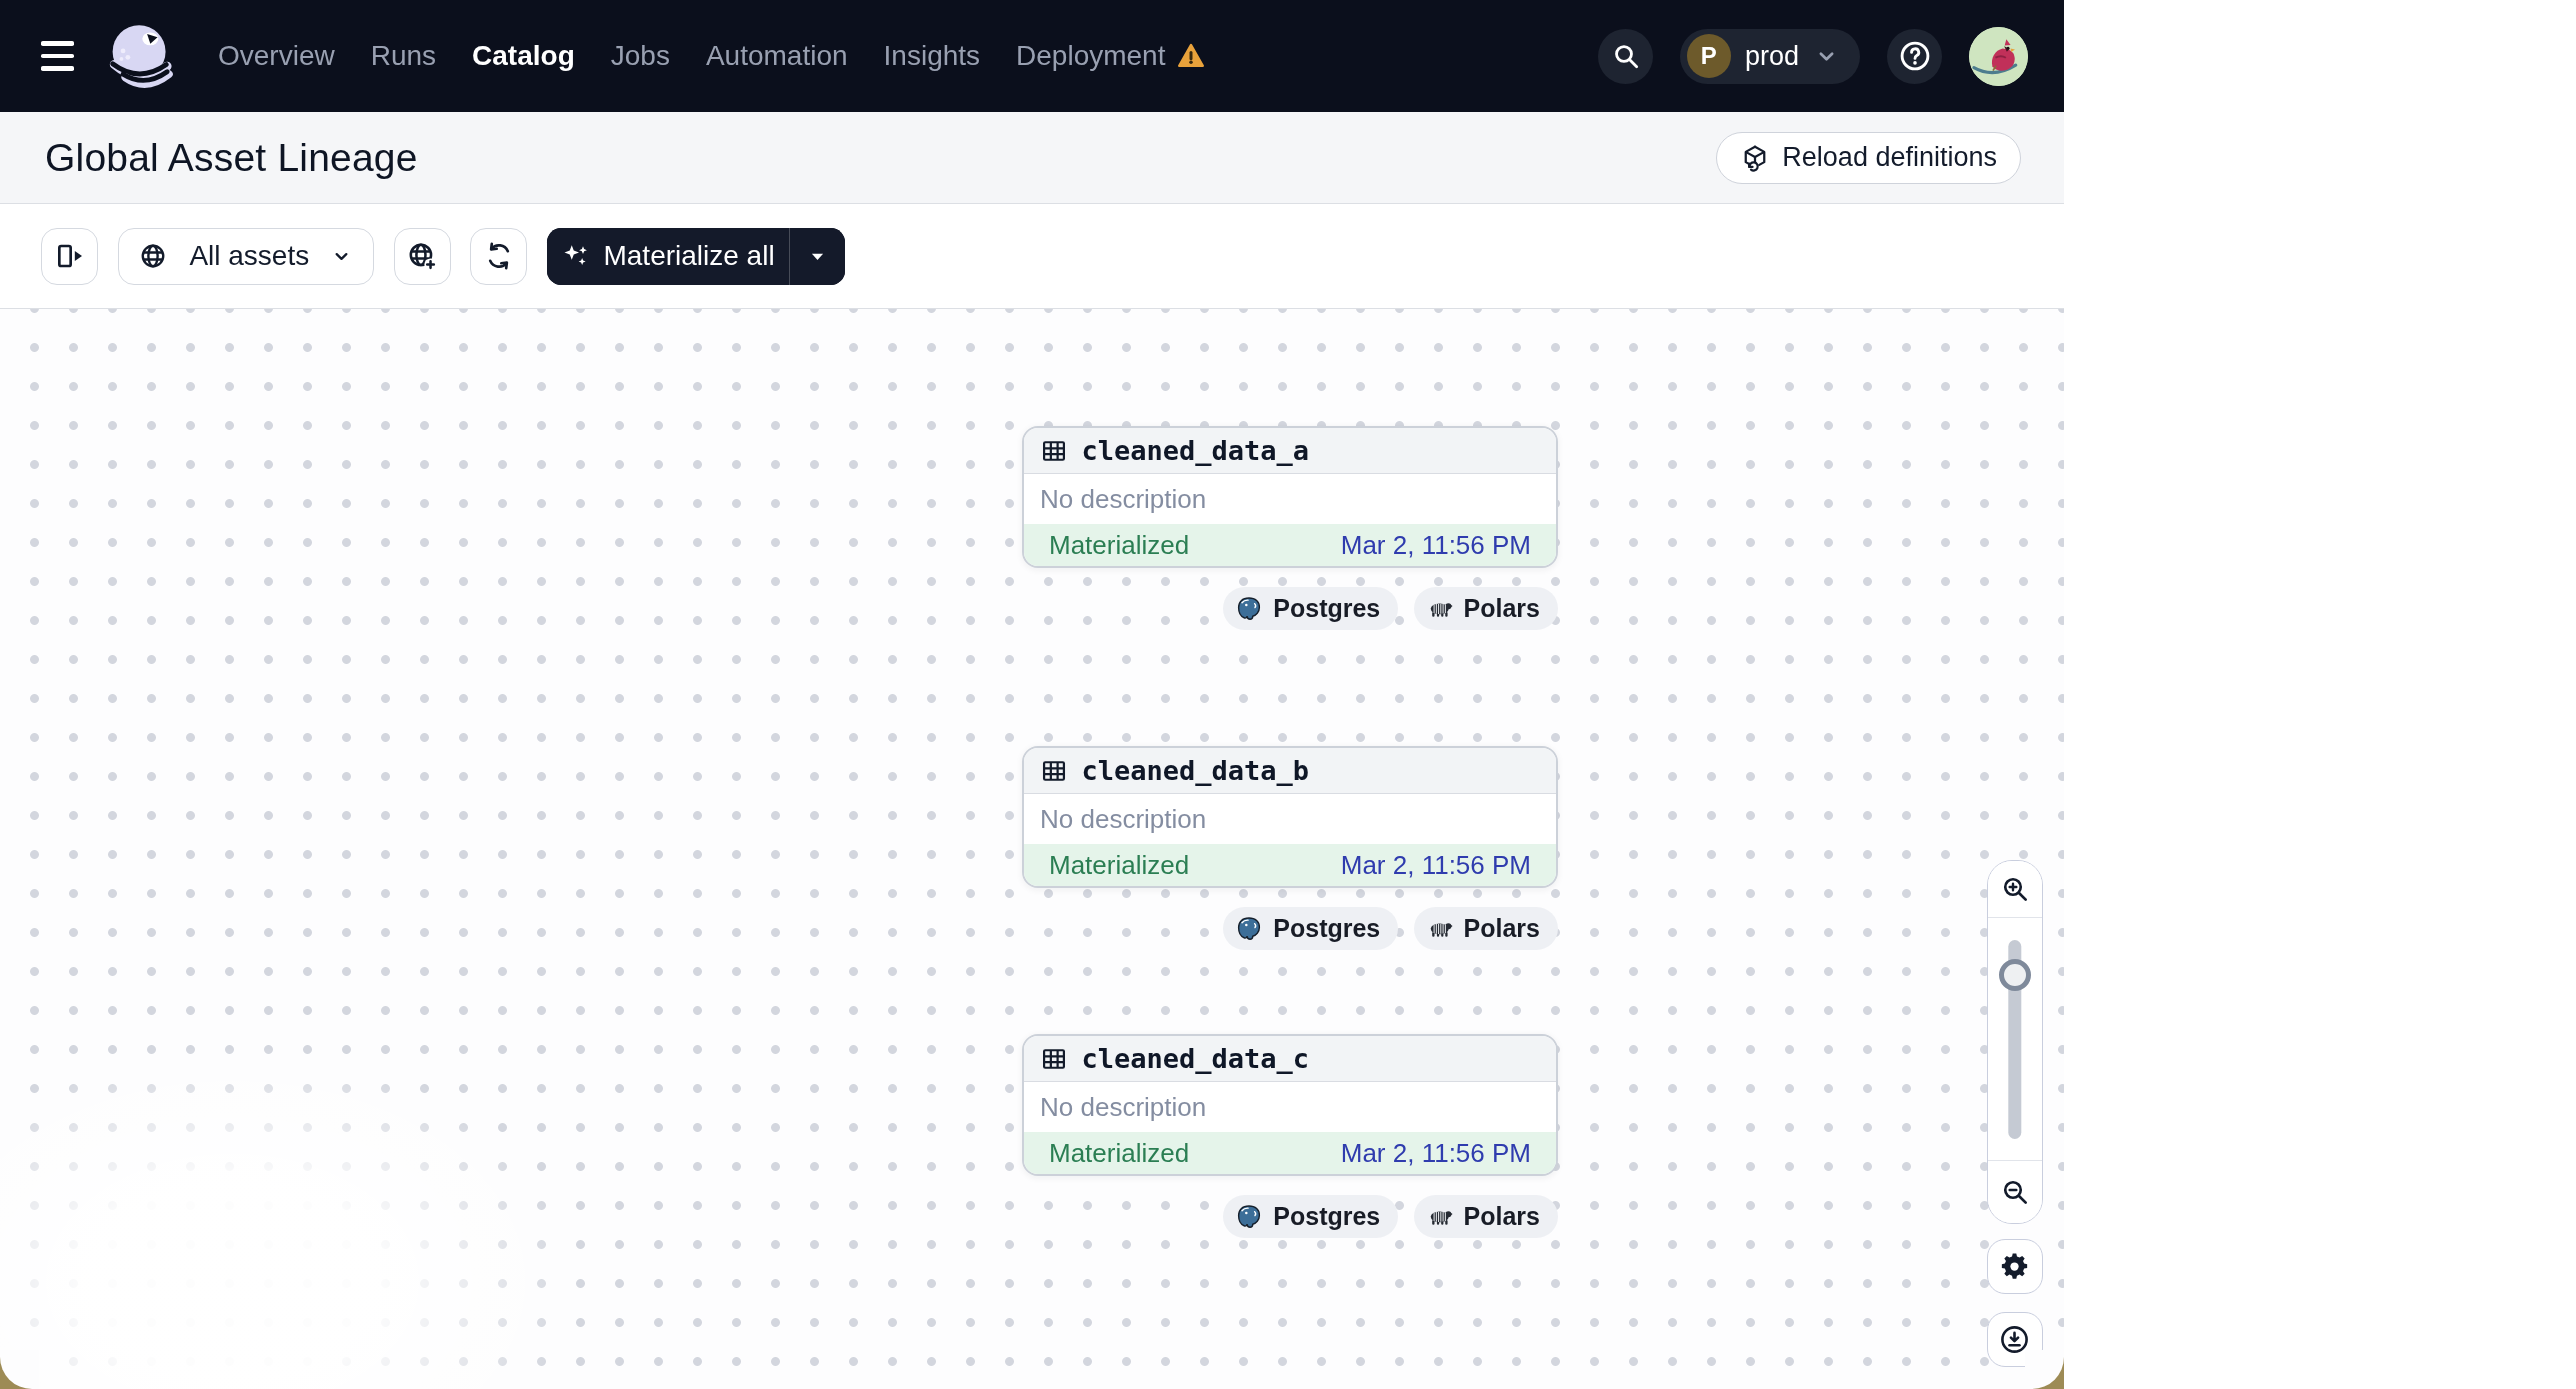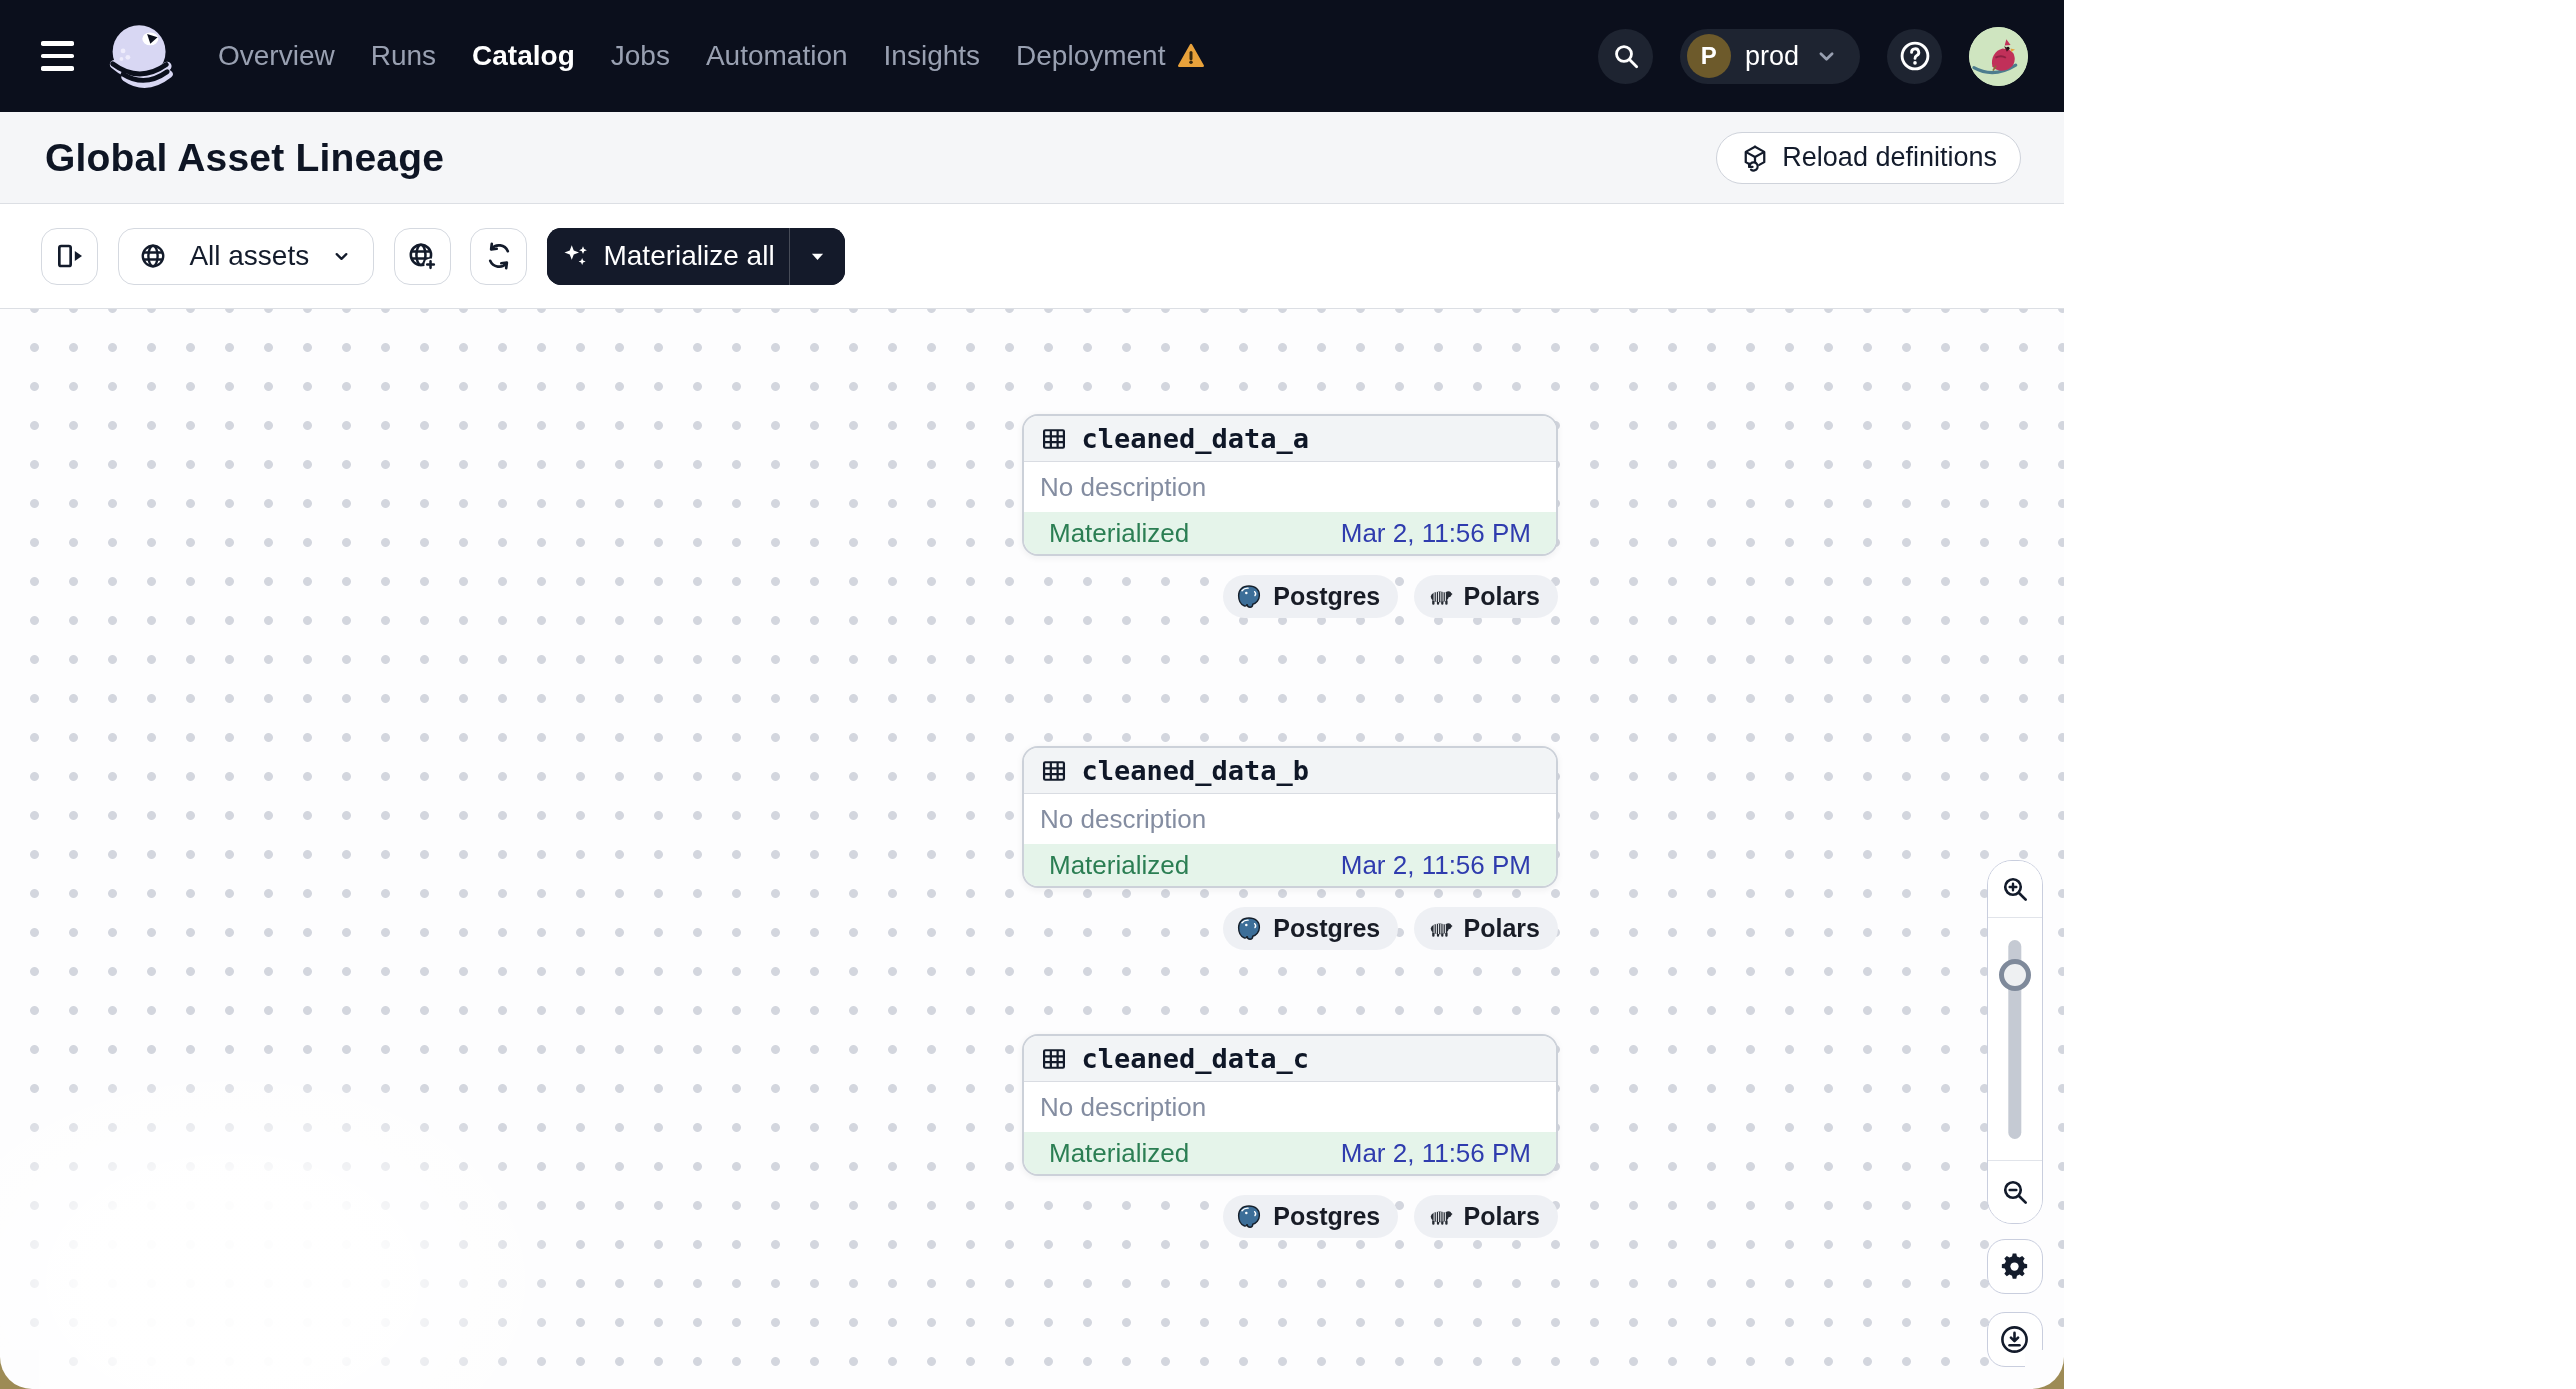--- a/index.html
+++ b/index.html
@@ -25,21 +25,21 @@
     align-items:center; gap:14.3px; padding:0 19.7px 0 6.3px; cursor:pointer; }
   .env-initial { width:44px; height:44px; border-radius:50%; background:#6d5a2b; color:#fff;
     font-size:24px; font-weight:600; display:grid; place-items:center; }
   .env-label { color:#fff; font-size:27px; }
   .avatar-btn { width:59px; height:59px; border-radius:50%; border:none; padding:0; overflow:hidden;
     cursor:pointer; background:#cfe5c0; }
 
   
   .pagehead { height:92px; flex:none; background:#f5f6f8; border-bottom:1.8px solid #dcdfe4;
     display:flex; align-items:center; padding:0 43px 0 45px; }
-  .page-title { font-size:39px; font-weight:700; color:#0e1524; letter-spacing:0.2px;text-align:center; }
+  .page-title { font-size:39px; font-weight:400; color:#0e1524; letter-spacing:0.2px;text-align:center; }
   .head-spacer { flex:1; }
   .btn-outline { display:flex; align-items:center; gap:12.5px; background:#fff; border:1.8px solid #cfd3db;
     border-radius:26px; height:52px; padding:0 23px; font-size:27px; color:#131b2b; cursor:pointer;
     font-family:inherit; }
 
   
   .toolbar { height:105px; flex:none; background:#fff; border-bottom:1.8px solid #dcdfe4;
     display:flex; align-items:center; padding:0 24px 0 41px; gap:19.7px; }
   .tool-btn { height:57px; min-width:57px; background:#fff; border:1.8px solid #d5d9e0; border-radius:16px;
     display:flex; align-items:center; justify-content:center; gap:21px; cursor:pointer;
@@ -291,21 +291,21 @@
       <button class="split-caret">
         <svg viewBox="0 0 24 24" width="27" height="27">
           <path d="M7 9.5h10L12 15.2z" fill="#fff"></path>
         </svg>
       </button>
     </div>
   </div>
 
   <div class="canvas">
 
-    <div class="node" style="top:105px">
+    <div class="node" style="top:117px">
       <div class="node-card">
         <div class="node-head">
           <svg viewBox="0 0 24 24" width="28" height="28">
             <g fill="none" stroke="#131b2b" stroke-width="1.9">
               <rect x="3.5" y="4.5" width="17" height="15" rx="1"></rect>
               <path d="M3.5 9.7h17M3.5 14.6h17M9.3 4.5v15M15.1 4.5v15"></path>
             </g>
           </svg>
           <span class="node-name">cleaned_data_a</span>
         </div>

